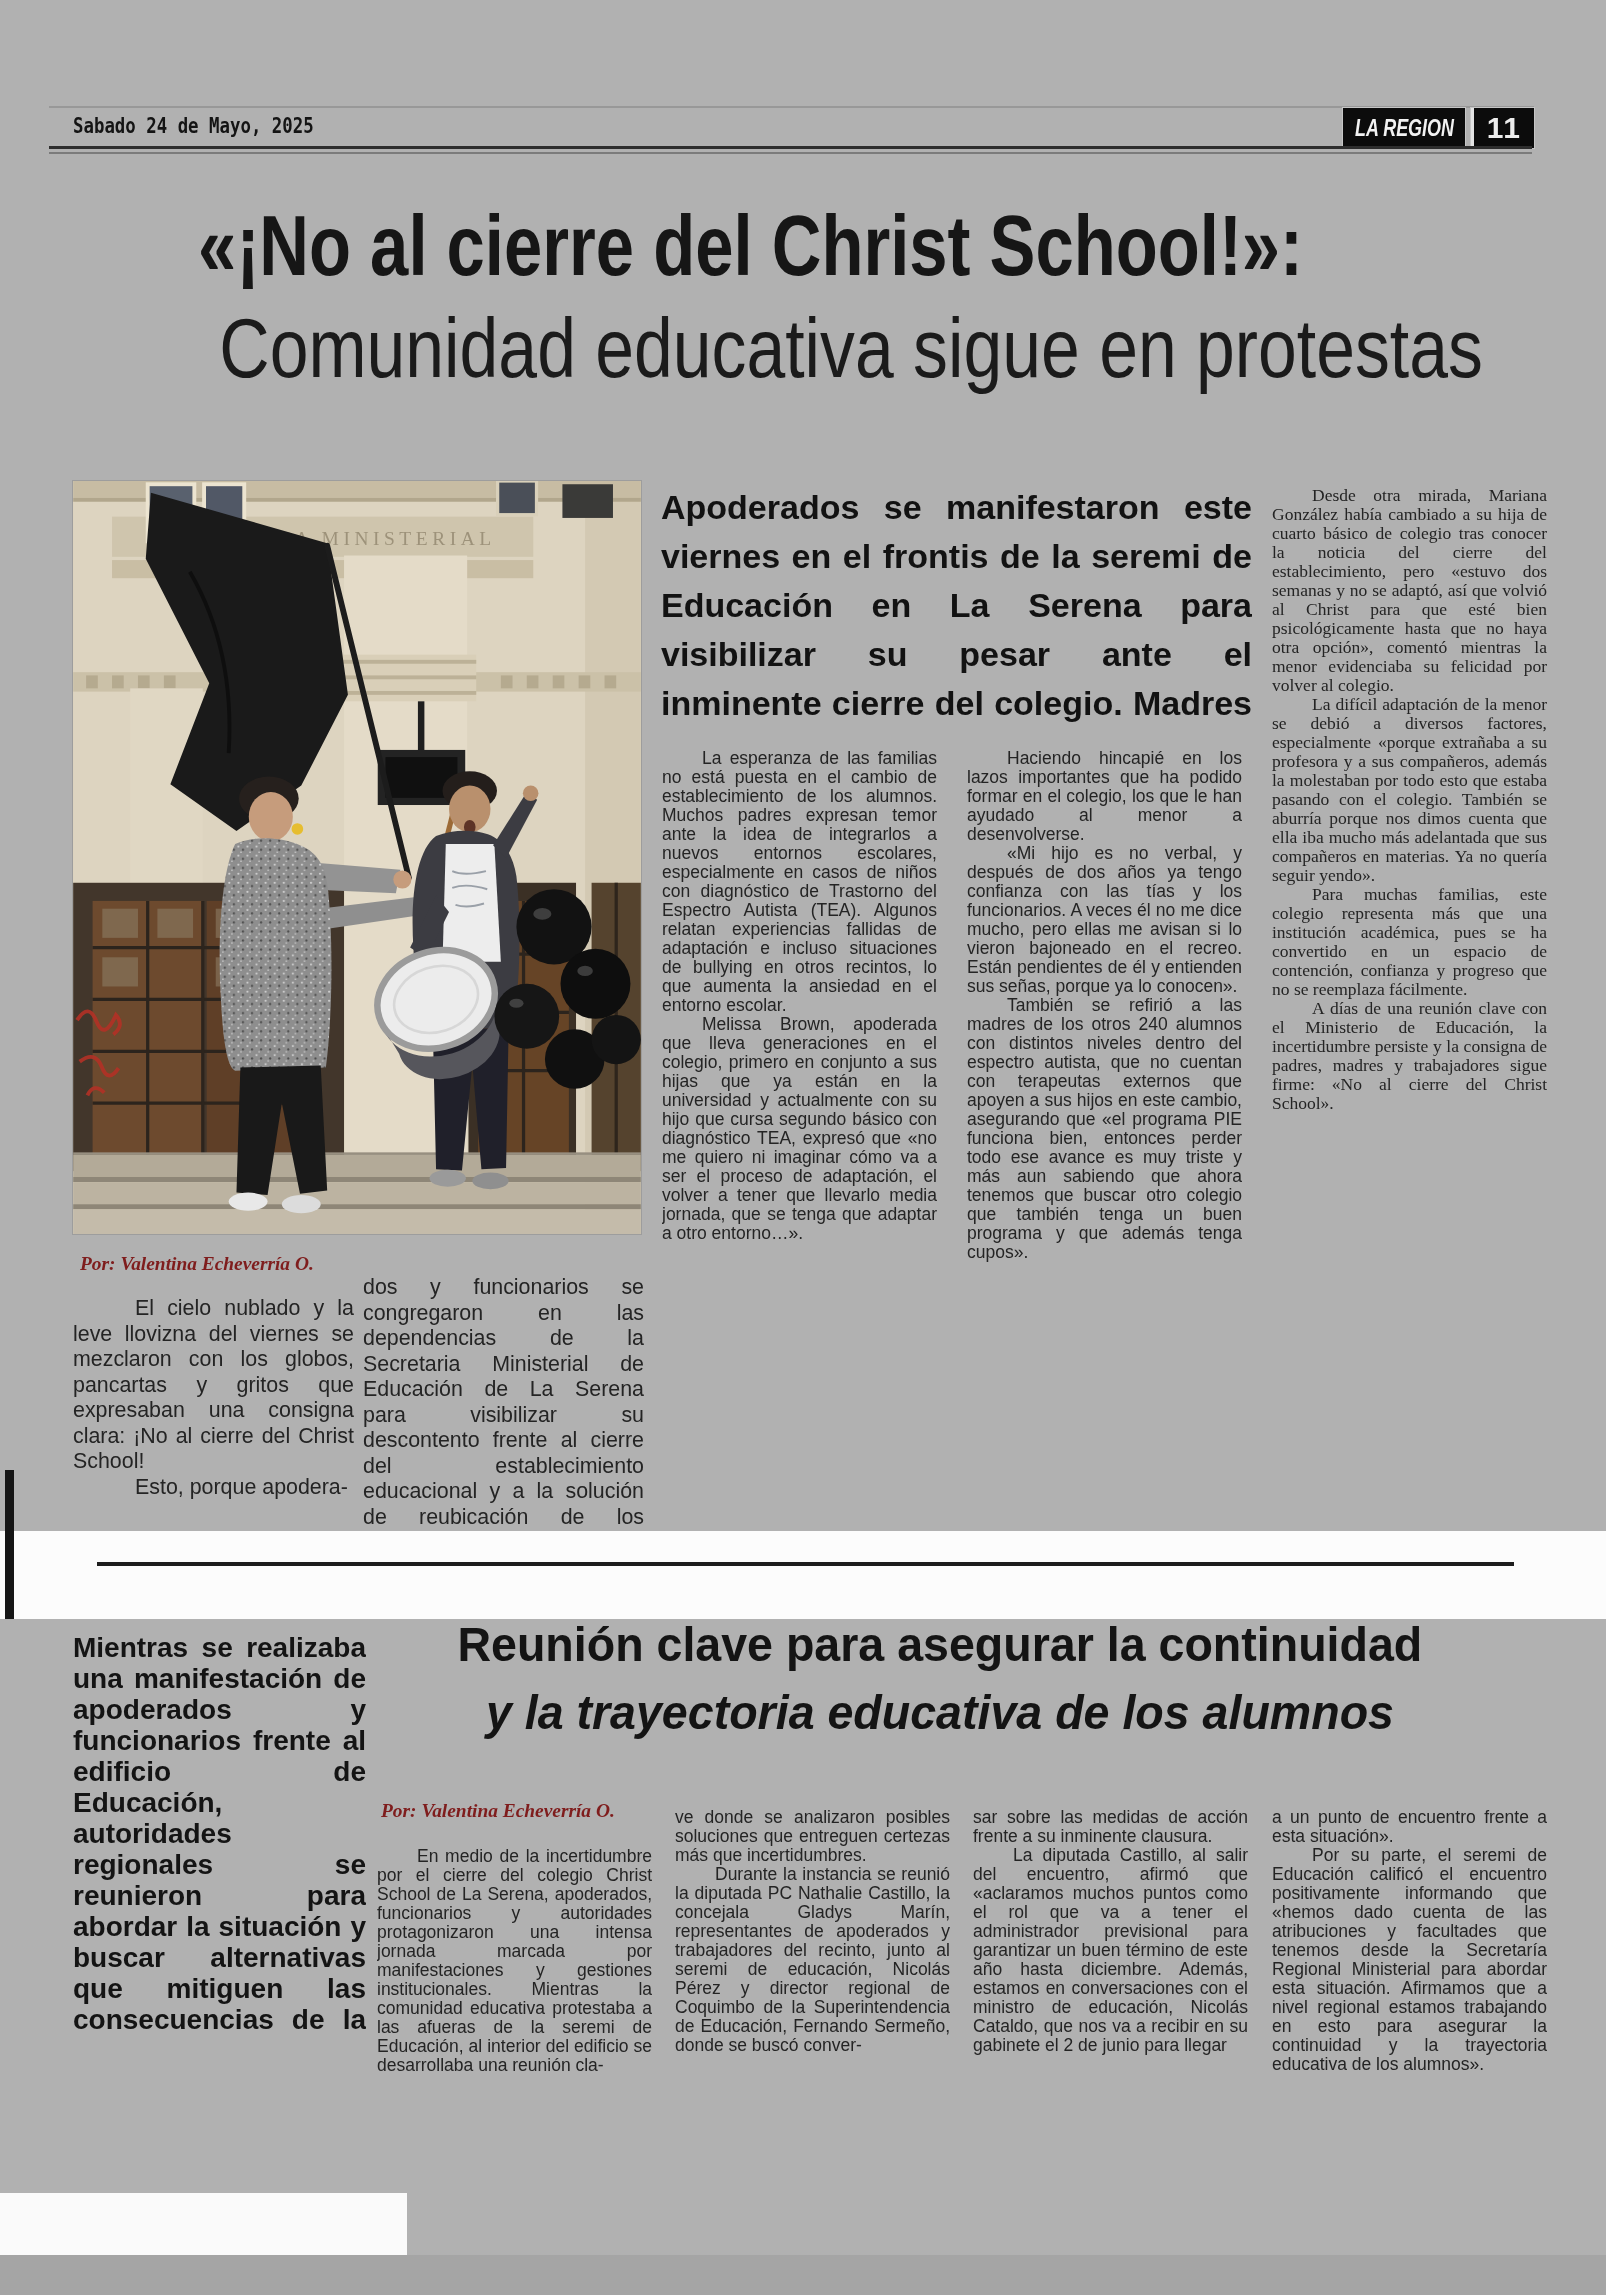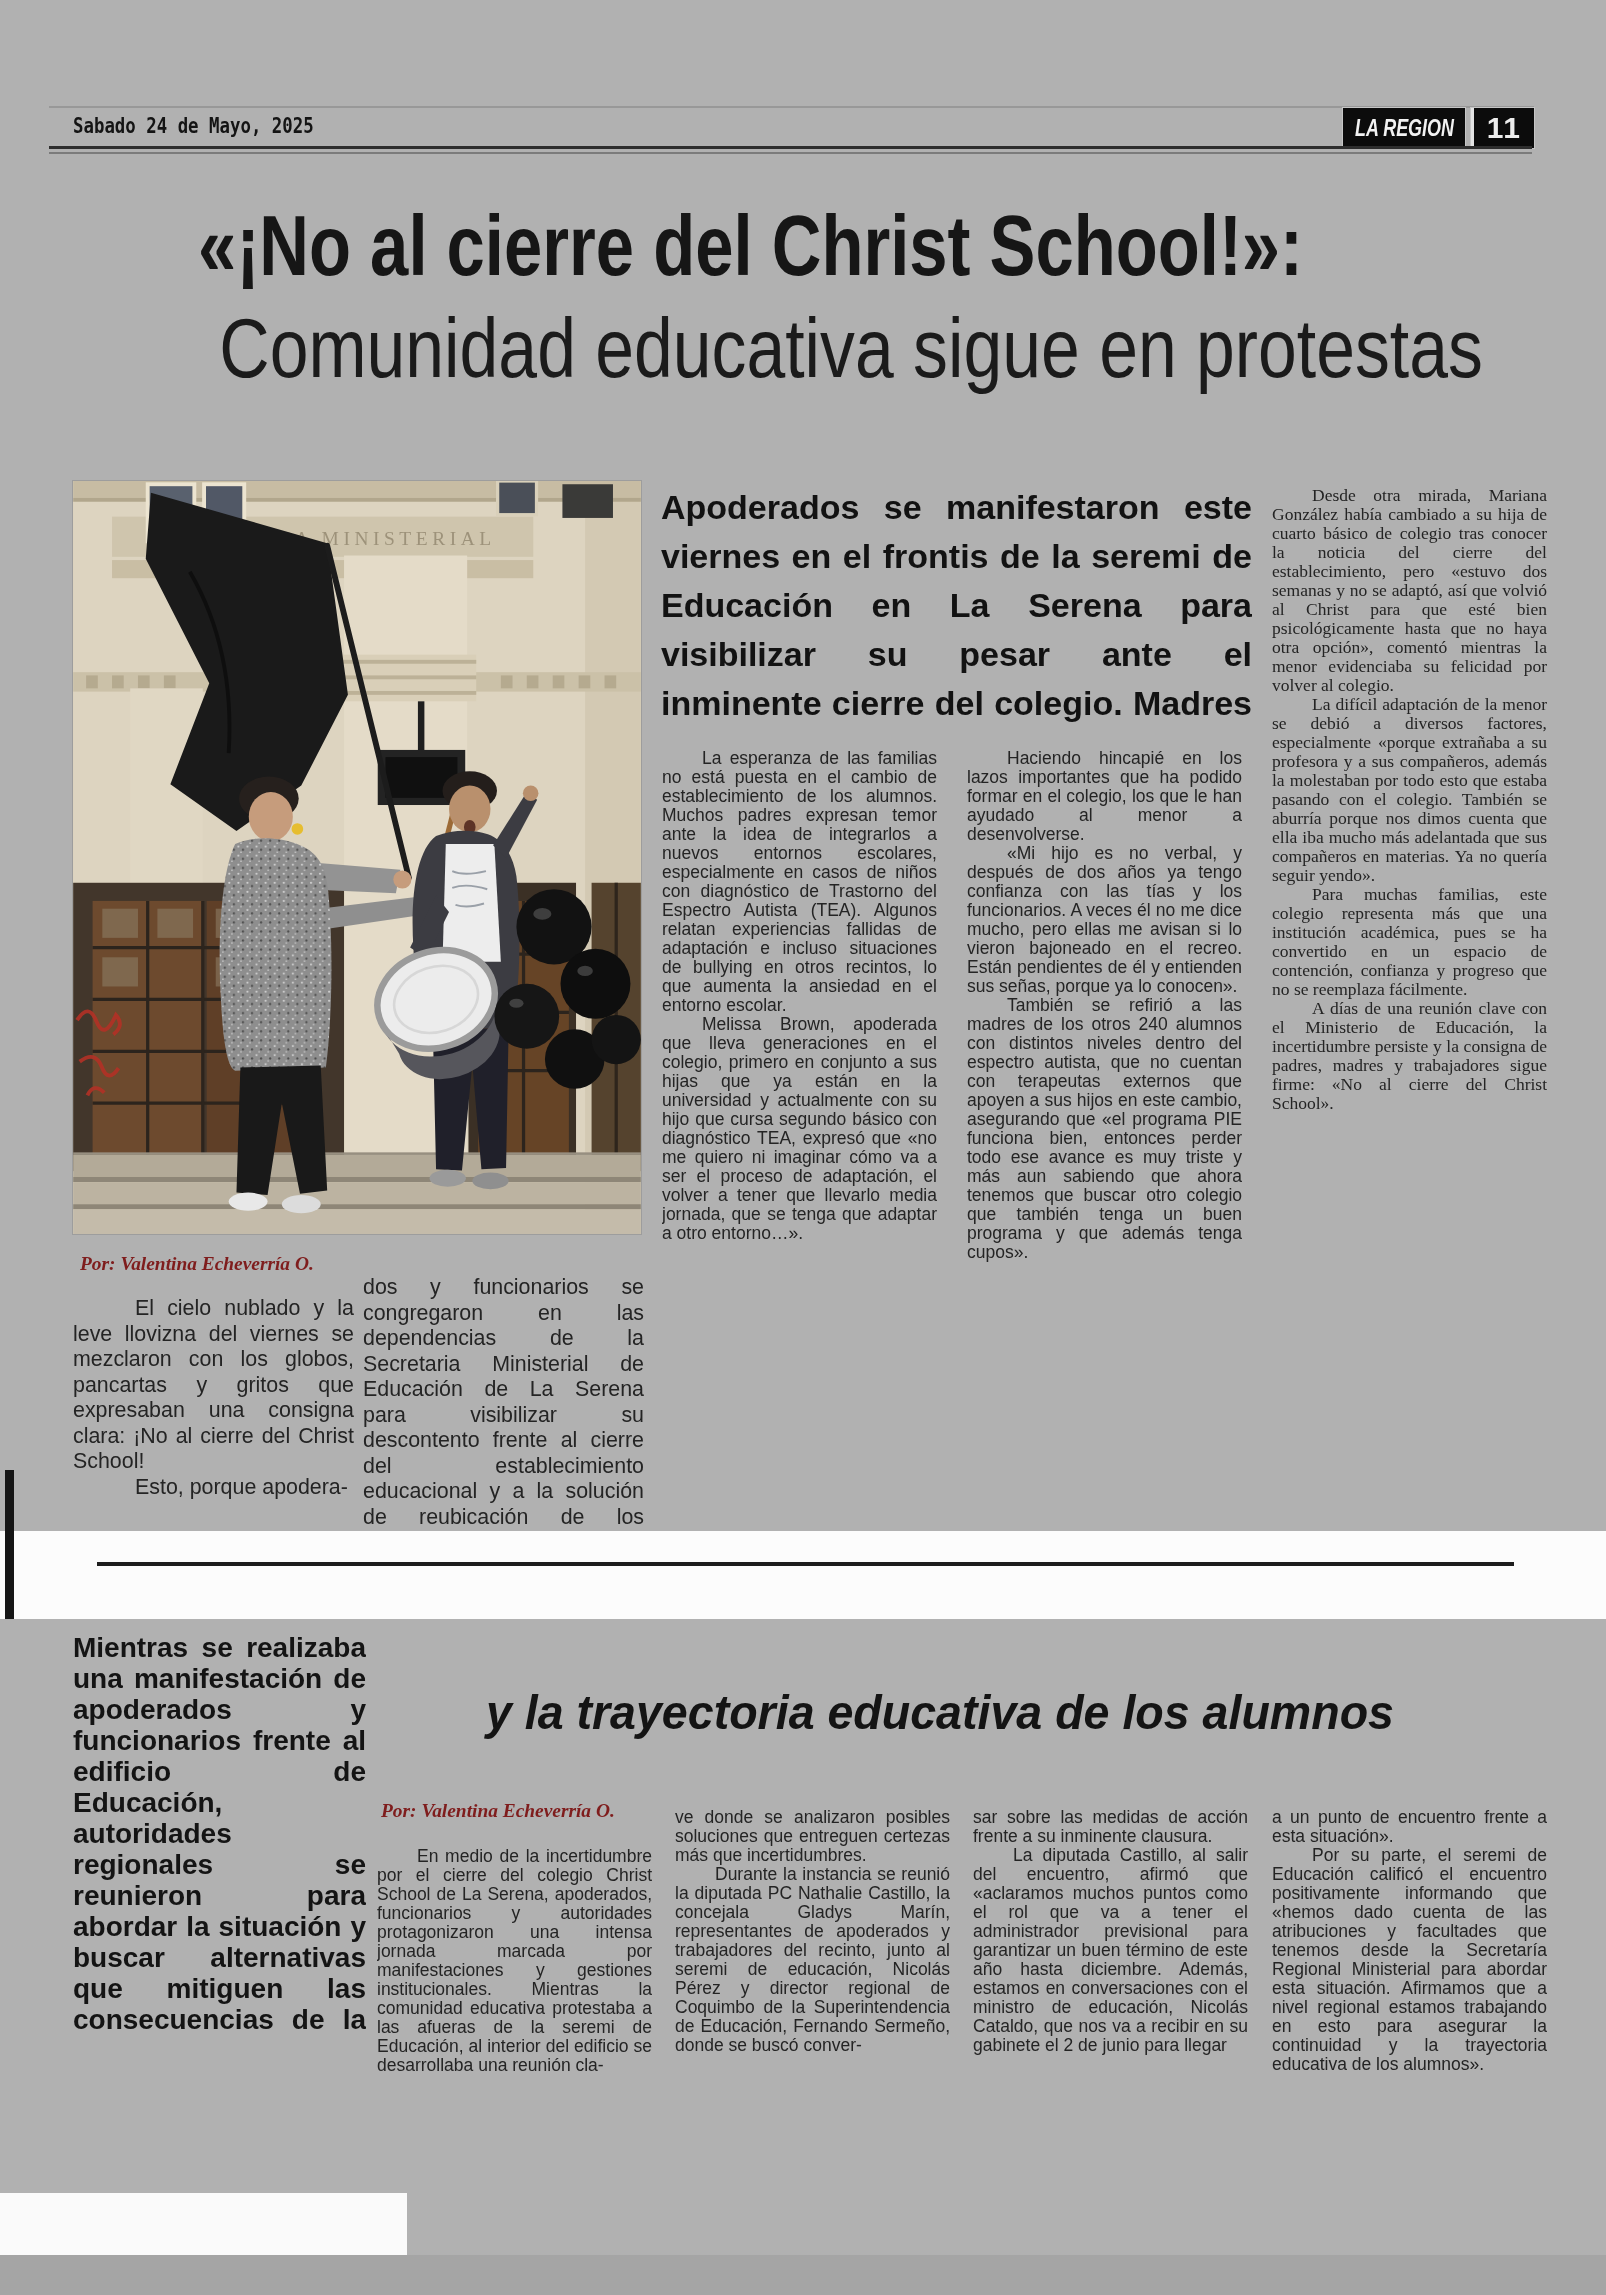--- a/index.html
+++ b/index.html
@@ -270,20 +270,23 @@
   </div>
   <div class="abs bigcol c2">
     <p>dos y funcionarios se congregaron en las dependencias de la Secretaria Ministerial de Educación de La Serena para visibilizar su descontento frente al cierre del establecimiento educacional y a la solución de reubicación de los estudiantes.</p>
   </div>
 
   <div class="abs band"></div>
   <div class="abs leftmark"></div>
   <div class="abs divider"></div>
 
   <div class="abs lead2">Mientras se realizaba una manifestación de apoderados y funcionarios frente al edificio de Educación, autoridades regionales se reunieron para abordar la situación y buscar alternativas que mitiguen las consecuencias de la clausura.</div>
+  <div class="abs h2a">
+    <span>Reunión clave para asegurar la continuidad</span>
+  </div>
   <div class="abs h2b">
     <span>y la trayectoria educativa de los alumnos</span>
   </div>
   <div class="abs byline2">Por: Valentina Echeverría O.</div>
 
   <div class="abs col cA">
     <p class="ind">En medio de la incertidumbre por el cierre del colegio Christ School de La Serena, apoderados, funcionarios y autoridades protagonizaron una intensa jornada marcada por manifestaciones y gestiones institucionales. Mientras la comunidad educativa protestaba a las afueras de la seremi de Educación, al interior del edificio se desarrollaba una reunión cla-</p>
   </div>
   <div class="abs col cB">
     <p>ve donde se analizaron posibles soluciones que entreguen certezas más que incertidumbres.</p>

